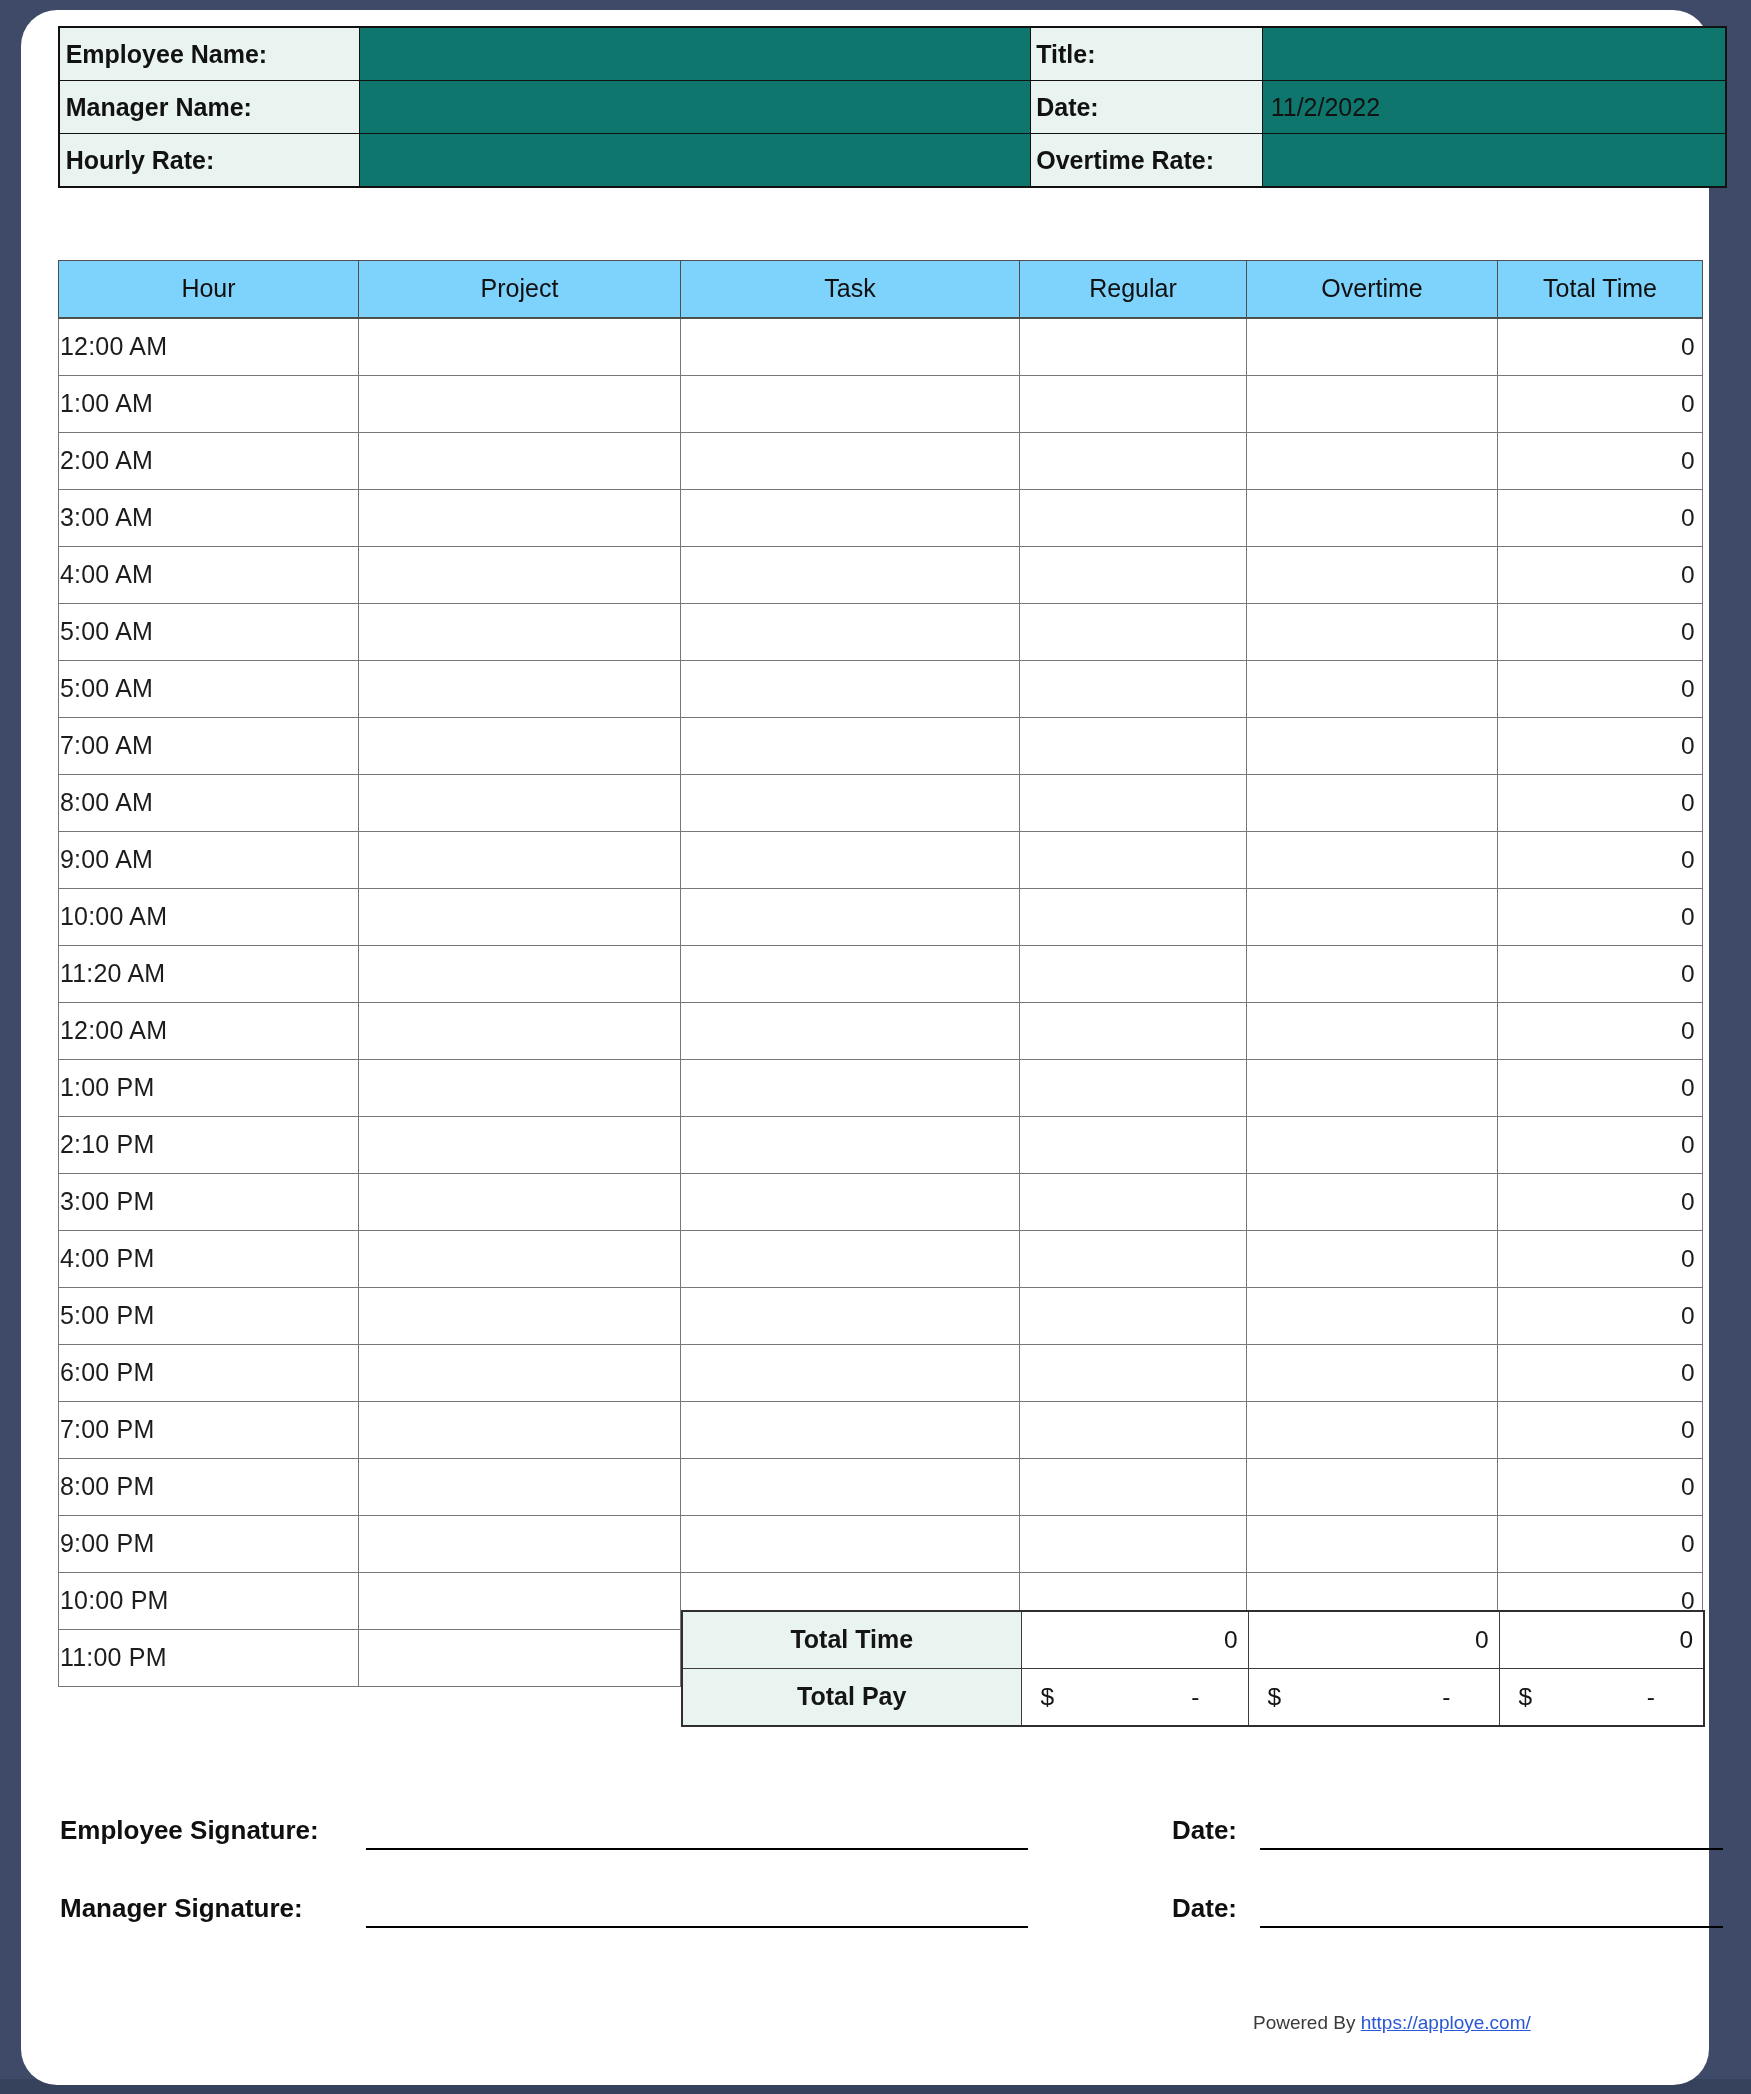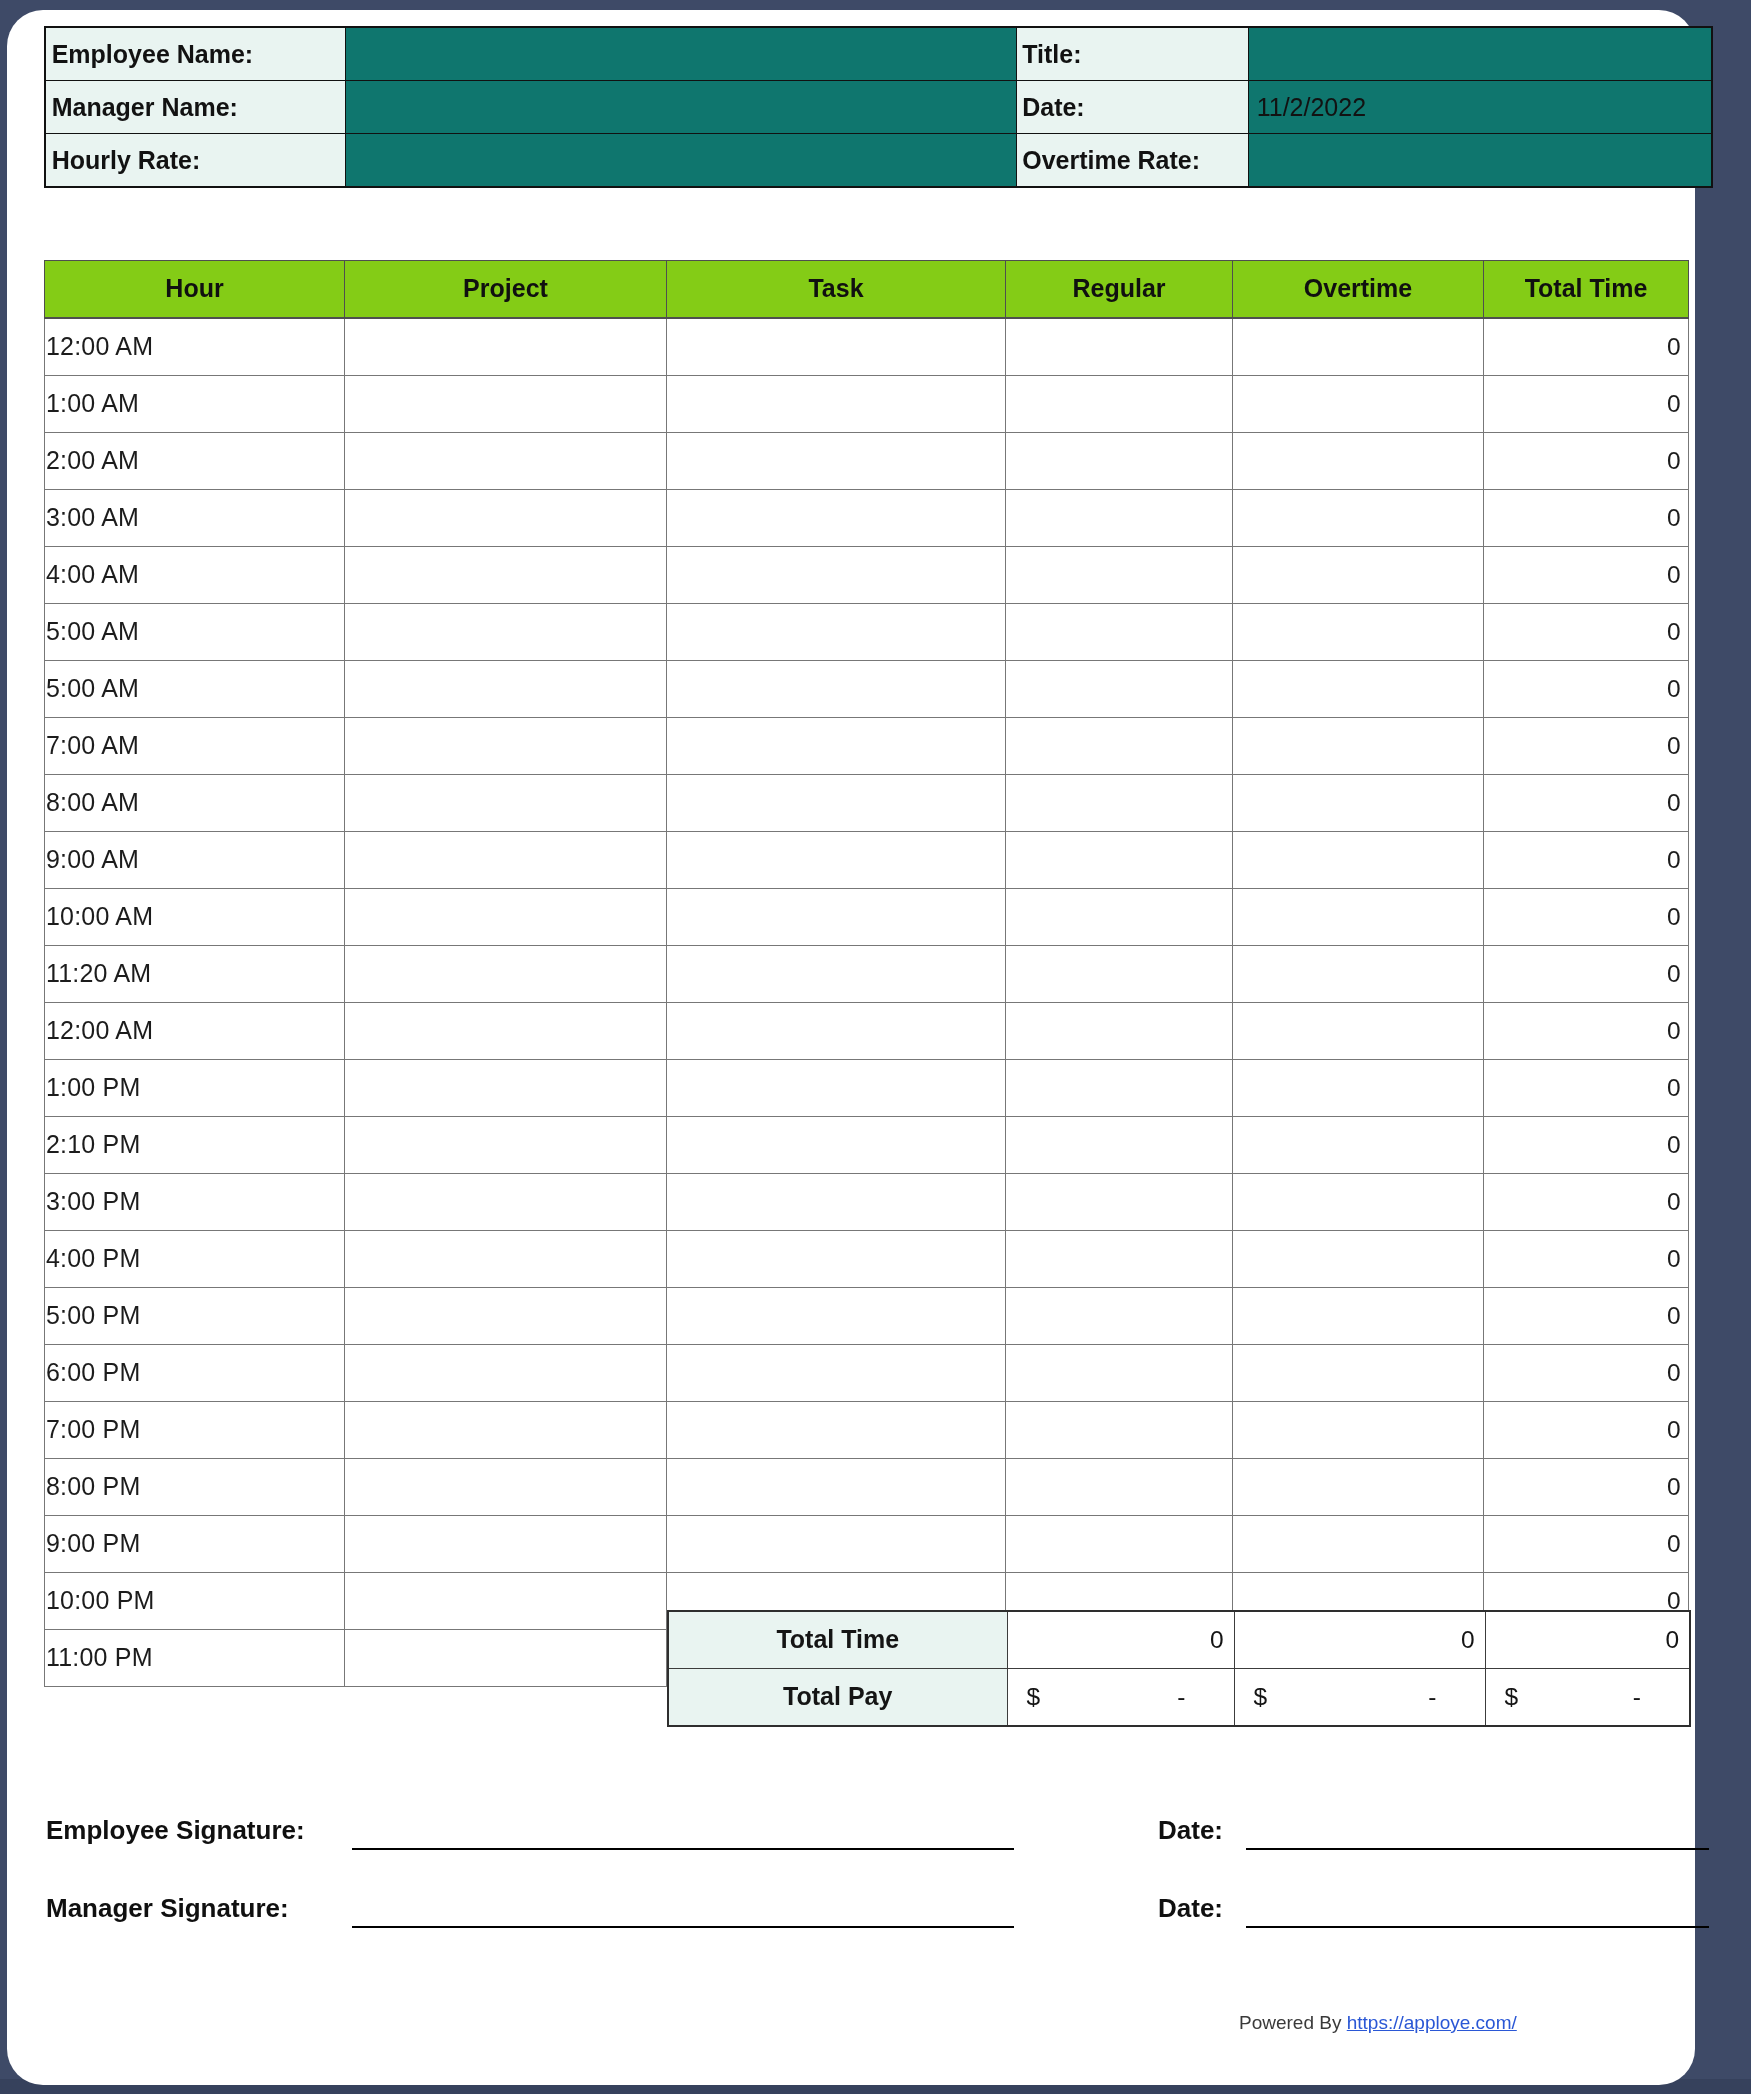--- a/index.html
+++ b/index.html
@@ -8,21 +8,21 @@
     background:#3e4a67;
     position:relative;
     font-family:"Liberation Sans","DejaVu Sans",sans-serif;
     overflow:hidden;
   }
   body::after{
     content:"";position:absolute;left:0;right:0;bottom:0;height:16.4px;
     background:#36415c;z-index:0;
   }
   .page{
-    position:absolute;left:7px;top:9.8px;width:1688px;height:2075px;
+    position:absolute;left:21px;top:9.8px;width:1688px;height:2075px;
     background:#ffffff;border-radius:36px;z-index:1;
   }
 
   
   table{border-collapse:collapse;table-layout:fixed;}
   .info-table{
     position:absolute;left:37px;top:16.4px;width:1668px;
     border:2.5px solid #111;
   }
   .info-table td{
@@ -35,23 +35,23 @@
     background:#e9f4f1;font-weight:bold;padding:0 3.3px 0 5.7px;
   }
   .info-table td.val{background:#0f766e;padding:0 3.3px 0 8.2px;}
 
   
   .main-table{
     position:absolute;left:37px;top:250px;width:1645px;
     border:1.6px solid #2e2e2e;
   }
   .main-table th{
-    background:#84cc16;
+    background:#7dd3fc;
     border:1.6px solid #4f4f4f;border-bottom:2.5px solid #4f4f4f;
-    height:54px;font-size:25px;font-weight:bold;color:#101010;
+    height:54px;font-size:25px;font-weight:normal;color:#101010;
     text-align:center;
   }
   .main-table td{
     border:1.6px solid #777;
     height:54px;font-size:25px;color:#1c1c1c;
     background:#fff;
   }
   .main-table td.c-hour{text-align:left;letter-spacing:0.2px;}
   .main-table td.c-total{text-align:right;padding-right:7.4px;font-size:24.5px;}
 

